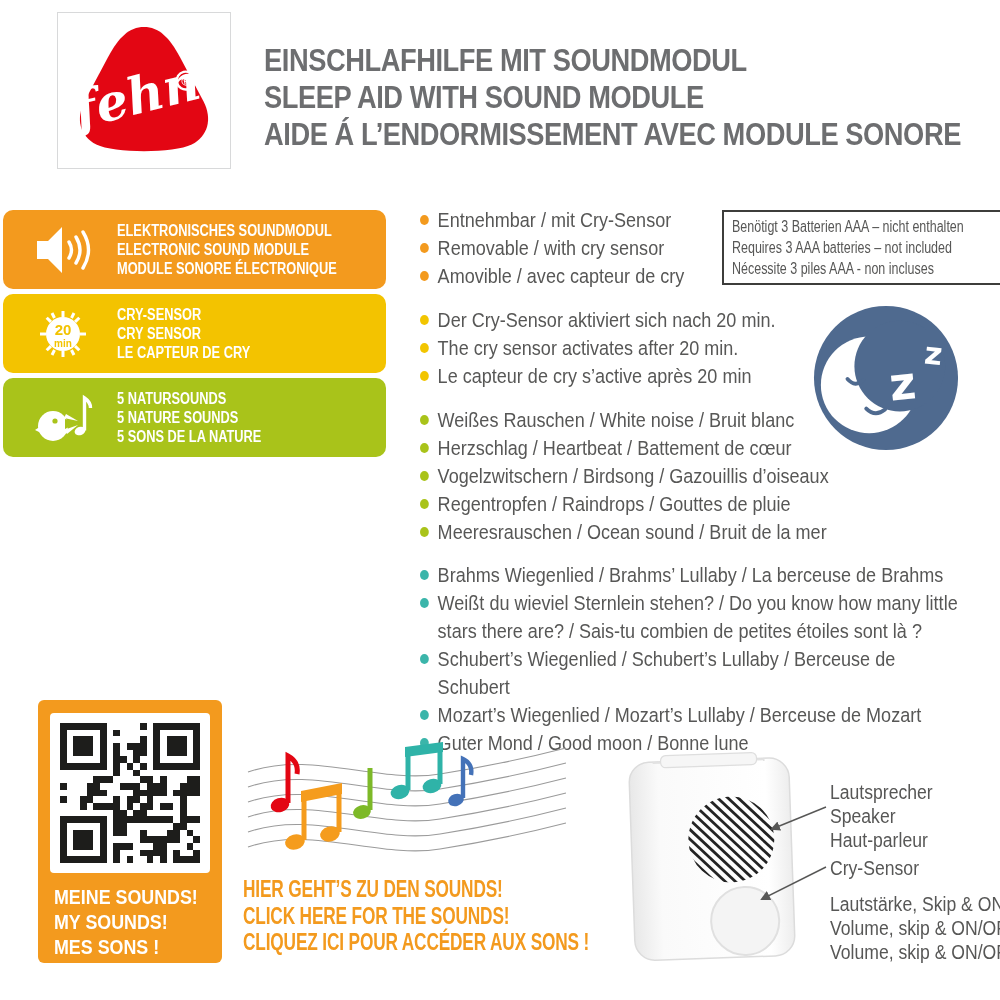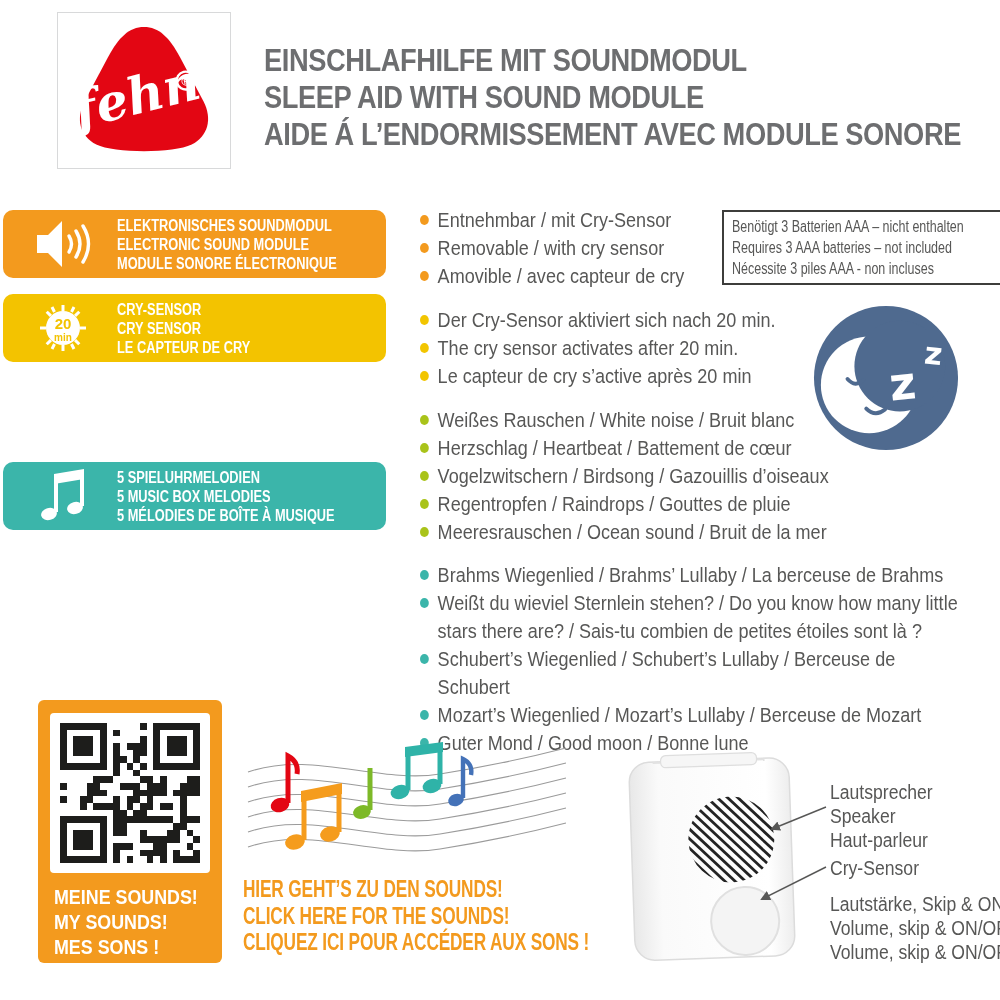--- a/index.html
+++ b/index.html
@@ -10,21 +10,21 @@
   .sx75{transform:scaleX(.75);transform-origin:0 0;}
   .sx80{transform:scaleX(.80);transform-origin:0 0;}
   .sx85{transform:scaleX(.85);transform-origin:0 0;}
   .sx88{transform:scaleX(.88);transform-origin:0 0;}
 
   .logo-box{left:57px;top:12px;width:172px;height:155px;background:#fff;
             border:1px solid #d8d9da;display:flex;align-items:center;justify-content:center;}
   .title{left:264px;top:42px;width:810px;font-weight:bold;font-size:31px;line-height:37px;
          color:#6d6e70;letter-spacing:-.5px;white-space:nowrap;}
 
-  .banner{left:3px;width:383px;height:68px;border-radius:10px;color:#fff;
+  .banner{left:3px;width:383px;height:79px;border-radius:10px;color:#fff;
           display:flex;align-items:center;}
   .b-orange{background:#F39A1E;} .b-yellow{background:#F3C300;}
   .b-green{background:#A9C31A;}  .b-teal{background:#3BB5AA;}
   .banner .ic{flex:none;margin-left:28px;width:64px;height:60px;}
   .banner .btxt{margin-left:22px;font-weight:bold;font-size:16px;line-height:19px;
                 white-space:nowrap;width:325px;}
 
   .bullets{left:420px;width:600px;font-size:20.5px;line-height:28px;color:#575756;}
   .bullets .bi{display:flex;}
   .bullets .dot{flex:none;width:10px;height:10px;border-radius:50%;margin:9px 10px 0 0;}
@@ -102,34 +102,38 @@
       <text x="32" y="31" text-anchor="middle" font-size="15" font-weight="bold" fill="#F3C300">20</text>
       <text x="32" y="43" text-anchor="middle" font-size="10" font-weight="bold" fill="#F3C300">min</text>
     </svg>
     <div class="btxt sx80">
       <div>CRY-SENSOR</div>
       <div>CRY SENSOR</div>
       <div>LE CAPTEUR DE CRY</div>
     </div>
   </div>
 
-
-  <div class="abs banner b-teal" style="top:462px">
+  <div class="abs banner b-green" style="top:378px">
     <svg class="ic" viewBox="0 0 64 60">
-      <ellipse cx="18" cy="48" rx="8" ry="6" fill="#fff" transform="rotate(-15 18 48)"></ellipse>
-      <ellipse cx="44" cy="42" rx="8" ry="6" fill="#fff" transform="rotate(-15 44 42)"></ellipse>
-      <path d="M25,46 L25,12 L51,7 L51,40" fill="none" stroke="#fff" stroke-width="4"></path>
-      <path d="M23,8 L53,3 L53,13 L23,18 Z" fill="#fff"></path>
+      <path d="M4,42 L16,34 L16,48 Z" fill="#fff"></path>
+      <circle cx="22" cy="38" r="15" fill="#fff"></circle>
+      <path d="M34,31 L46,35 L34,41 Z" fill="#A9C31A"></path>
+      <path d="M33,30 L47,33 L35,26 Z" fill="#fff"></path>
+      <path d="M33,42 L47,37 L36,46 Z" fill="#fff"></path>
+      <circle cx="24" cy="33" r="2.6" fill="#A9C31A"></circle>
+      <ellipse cx="49" cy="43" rx="5.5" ry="4.2" fill="#fff" transform="rotate(-18 49 43)"></ellipse>
+      <path d="M53.5,42.5 L53.5,10 q6,4 6,10" fill="none" stroke="#fff" stroke-width="3.4"></path>
     </svg>
     <div class="btxt sx80">
-      <div>5 SPIELUHRMELODIEN</div>
-      <div>5 MUSIC BOX MELODIES</div>
-      <div>5 MÉLODIES DE BOÎTE À MUSIQUE</div>
+      <div>5 NATURSOUNDS</div>
+      <div>5 NATURE SOUNDS</div>
+      <div>5 SONS DE LA NATURE</div>
     </div>
   </div>
+
 
   <div class="abs battery">
     <div class="sx78 sx75" style="transform:scaleX(.78);transform-origin:0 0;">
       <div>Benötigt 3 Batterien AAA – nicht enthalten</div>
       <div>Requires 3 AAA batteries – not included</div>
       <div>Nécessite 3 piles AAA - non incluses</div>
     </div>
   </div>
 
   <div class="abs bullets sx88" style="top:206px">

